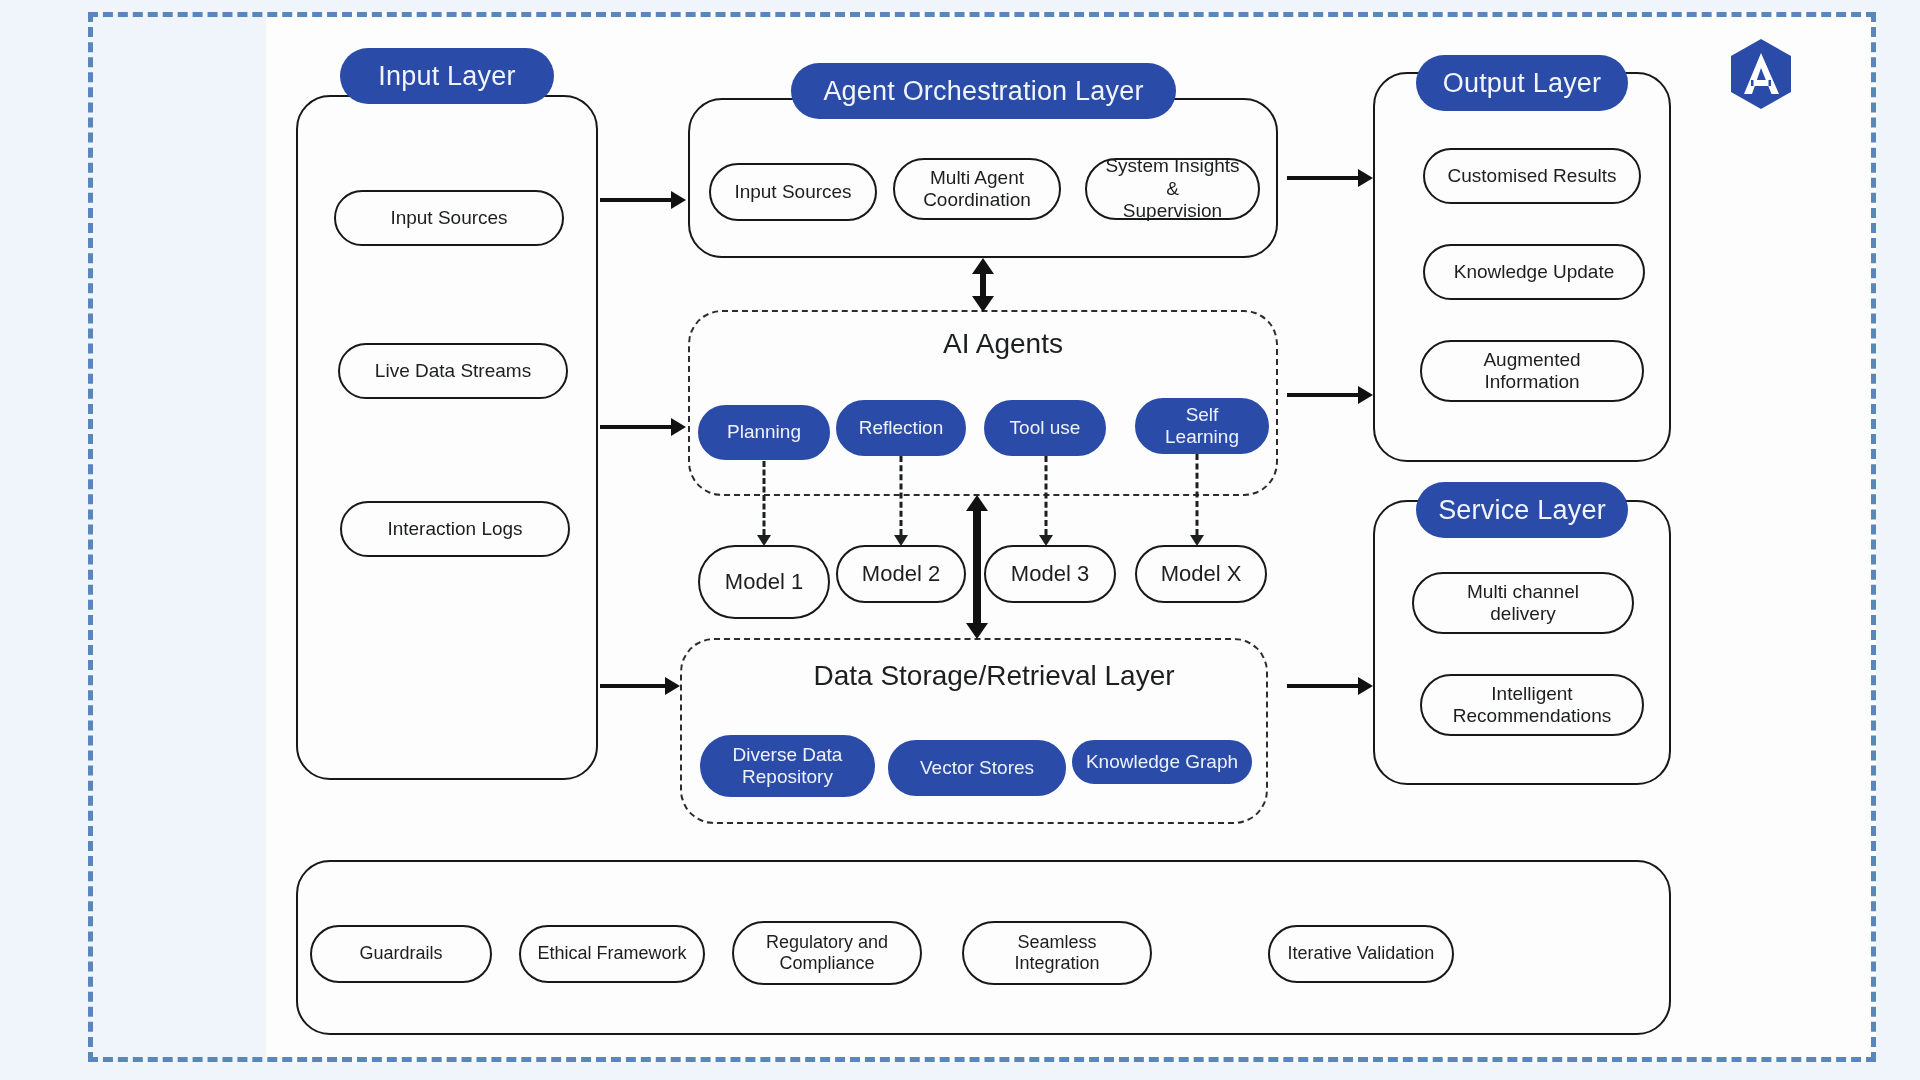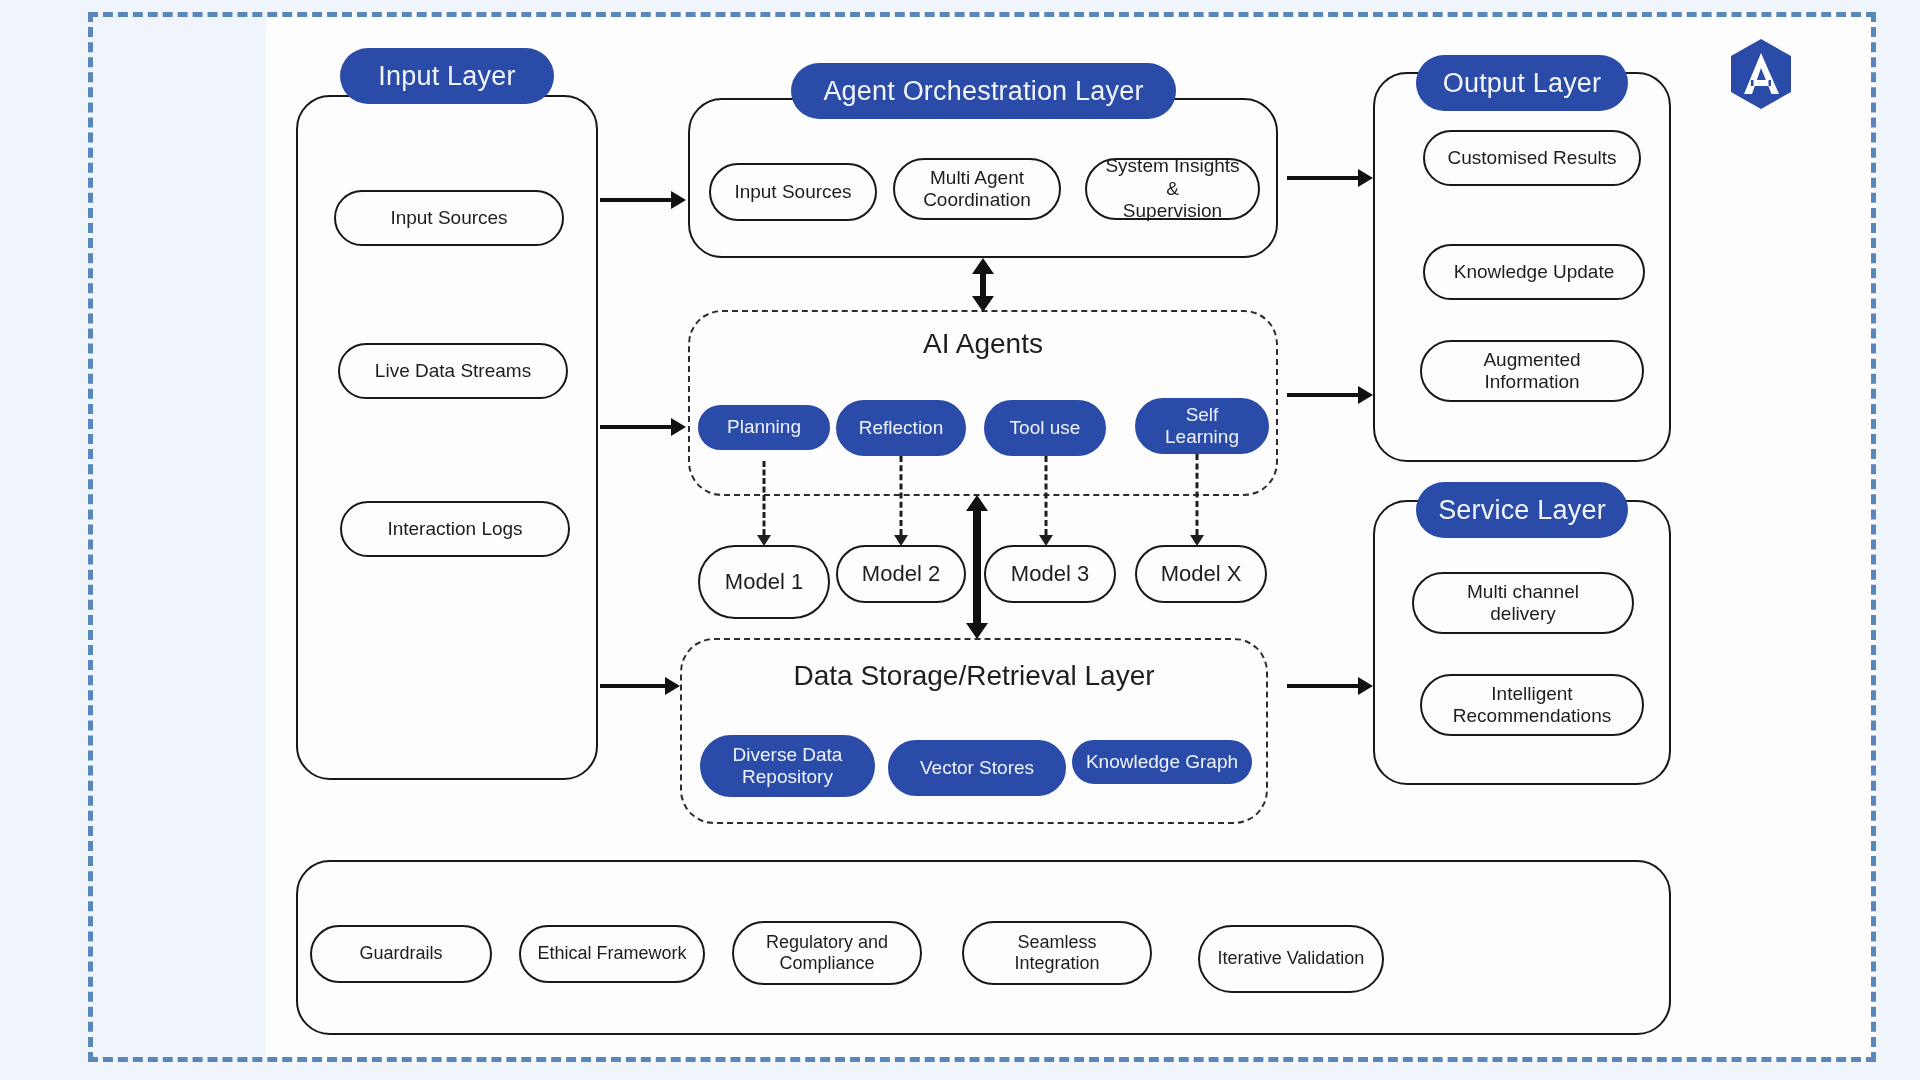--- a/index.html
+++ b/index.html
@@ -48,21 +48,21 @@
   }
   
   .pill.blue{
     background:#2b4ba8;border-color:#2b4ba8;color:#eef2fa;
   }
   .pill.gov{font-size:18px;border-radius:999px;}
 
   
   .caption{
     position:absolute;color:#1d1e20;font-size:28px;text-align:center;
-    white-space:nowrap;z-index:5;
+    white-space:nowrap;z-index:5;margin-left:20px;
   }
 
   
   .arrow-r{position:absolute;height:0;z-index:3;}
   .arrow-r .shaft{position:absolute;left:0;top:0;height:4px;background:#111;}
   .arrow-r .head{
     position:absolute;top:-7px;width:0;height:0;
     border-top:9px solid transparent;border-bottom:9px solid transparent;
     border-left:15px solid #111;
   }
@@ -122,21 +122,21 @@
 
   <div class="pill" style="left:709px;top:163px;width:168px;height:58px;">Input Sources</div>
   <div class="pill" style="left:893px;top:158px;width:168px;height:62px;white-space:pre-line;">Multi Agent
 Coordination</div>
   <div class="pill" style="left:1085px;top:158px;width:175px;height:62px;white-space:pre-line;">System Insights &amp;
 Supervision</div>
 
   <div class="box dashed" style="left:688px;top:310px;width:590px;height:186px;"></div>
   <div class="caption" style="left:688px;top:328px;width:590px;">AI Agents</div>
 
-  <div class="pill blue" style="left:698px;top:405px;width:132px;height:45px;">Planning</div>
+  <div class="pill blue" style="left:698px;top:405px;width:132px;height:55px;">Planning</div>
   <div class="pill blue" style="left:836px;top:400px;width:130px;height:56px;">Reflection</div>
   <div class="pill blue" style="left:984px;top:400px;width:122px;height:56px;">Tool use</div>
   <div class="pill blue" style="left:1135px;top:398px;width:134px;height:56px;">Self Learning</div>
 
   <div class="dconn" style="left:754px;top:461px;width:20px;height:85px;">
     <div class="dshaft" style="top:0;height:74px;"></div>
       <div class="dhead"></div>
   </div>
   <div class="dconn" style="left:891px;top:456px;width:20px;height:90px;">
     <div class="dshaft" style="top:0;height:79px;"></div>
@@ -160,42 +160,42 @@
   <div class="caption" style="left:680px;top:660px;width:588px;">Data Storage/Retrieval Layer</div>
 
   <div class="pill blue" style="left:700px;top:735px;width:175px;height:62px;white-space:pre-line;">Diverse Data
 Repository</div>
   <div class="pill blue" style="left:888px;top:740px;width:178px;height:56px;">Vector Stores</div>
   <div class="pill blue" style="left:1072px;top:740px;width:180px;height:44px;">Knowledge Graph</div>
 
   <div class="box" style="left:1373px;top:72px;width:298px;height:390px;"></div>
   <div class="hdr-pill" style="left:1416px;top:55px;width:212px;height:56px;">Output Layer</div>
 
-  <div class="pill" style="left:1423px;top:130px;width:218px;height:56px;">Customised Results</div>
+  <div class="pill" style="left:1423px;top:148px;width:218px;height:56px;">Customised Results</div>
   <div class="pill" style="left:1423px;top:244px;width:222px;height:56px;">Knowledge Update</div>
   <div class="pill" style="left:1420px;top:340px;width:224px;height:62px;white-space:pre-line;">Augmented
 Information</div>
 
   <div class="box" style="left:1373px;top:500px;width:298px;height:285px;"></div>
   <div class="hdr-pill" style="left:1416px;top:482px;width:212px;height:56px;">Service Layer</div>
 
   <div class="pill" style="left:1412px;top:572px;width:222px;height:62px;white-space:pre-line;">Multi channel
 delivery</div>
   <div class="pill" style="left:1420px;top:674px;width:224px;height:62px;white-space:pre-line;">Intelligent
 Recommendations</div>
 
   <div class="box" style="left:296px;top:860px;width:1375px;height:175px;"></div>
 
   <div class="pill gov" style="left:310px;top:925px;width:182px;height:58px;">Guardrails</div>
   <div class="pill gov" style="left:519px;top:925px;width:186px;height:58px;">Ethical Framework</div>
   <div class="pill gov" style="left:732px;top:921px;width:190px;height:64px;white-space:pre-line;">Regulatory and
 Compliance</div>
   <div class="pill gov" style="left:962px;top:921px;width:190px;height:64px;white-space:pre-line;">Seamless
 Integration</div>
-  <div class="pill gov" style="left:1198px;top:925px;width:186px;height:68px;">Iterative Validation</div>
+  <div class="pill gov" style="left:1268px;top:925px;width:186px;height:58px;">Iterative Validation</div>
 
   <div class="arrow-r" style="left:600px;top:198px;width:86px;">
     <div class="shaft" style="width:71px;"></div>
       <div class="head" style="left:71px;"></div>
   </div>
 
   <div class="arrow-r" style="left:600px;top:425px;width:86px;">
     <div class="shaft" style="width:71px;"></div>
       <div class="head" style="left:71px;"></div>
   </div>

